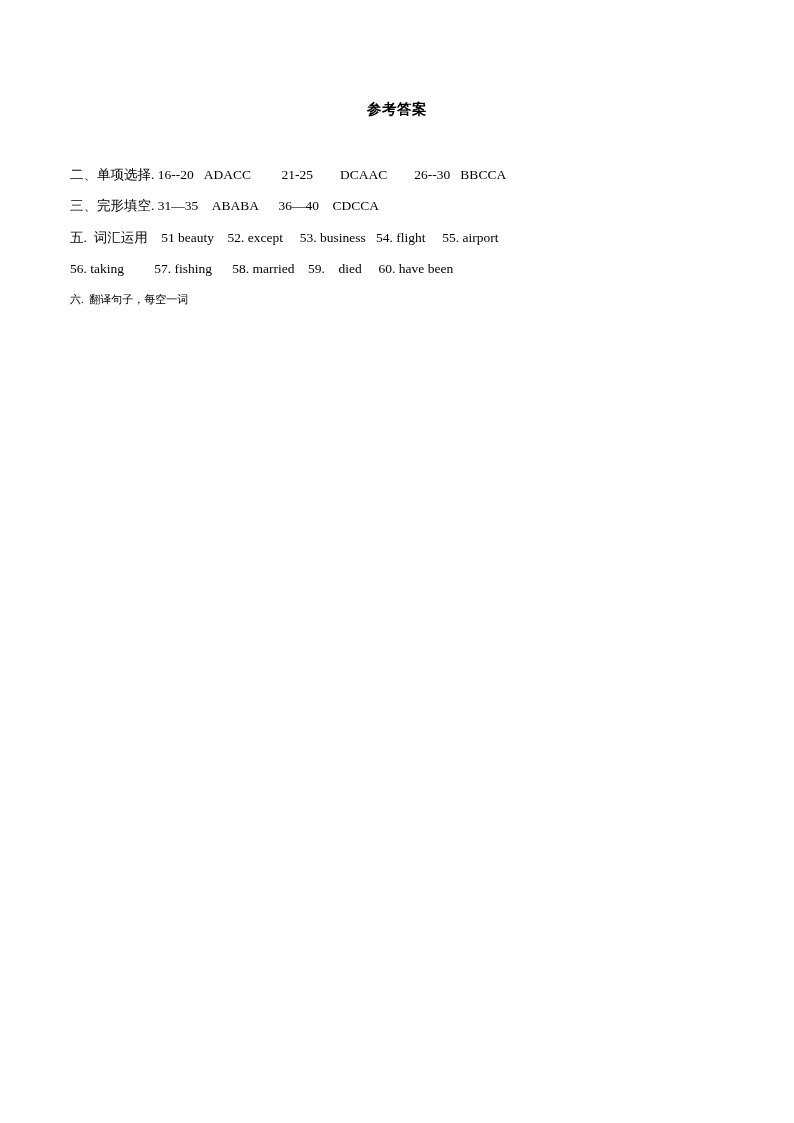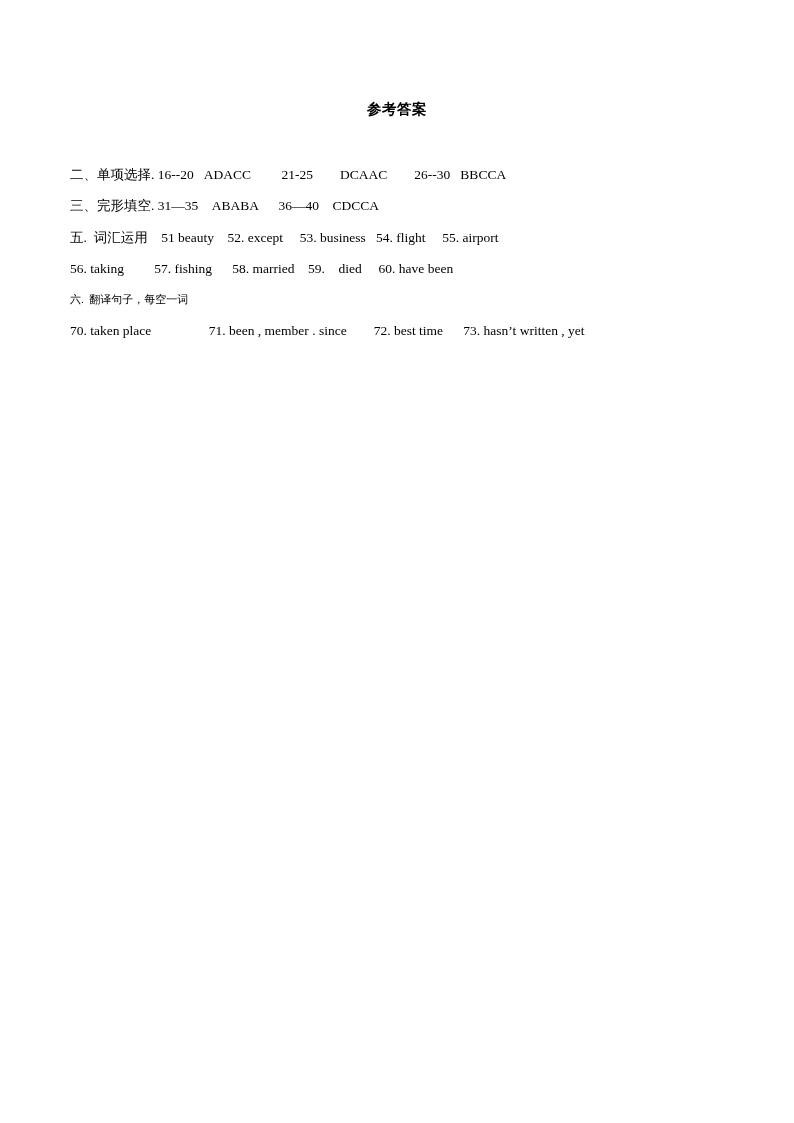--- a/index.html
+++ b/index.html
@@ -64,16 +64,15 @@
 <div class="page">
 
   <div class="doc-title">参考答案</div>
 
   <div class="body-block">
     <div class="ans-line cjk-lead">二、单项选择. 16--20   ADACC         21-25        DCAAC        26--30   BBCCA</div>
     <div class="ans-line cjk-lead">三、完形填空. 31—35    ABABA      36—40    CDCCA</div>
     <div class="ans-line cjk-lead">五.  词汇运用    51 beauty    52. except     53. business   54. flight     55. airport</div>
     <div class="ans-line">56. taking         57. fishing      58. married    59.    died     60. have been</div>
     <div class="ans-line cjk-lead section-only">六.  翻译句子，每空一词</div>
-    <div class="ans-line">70. taken place                 71. been , member . since        72. best time      73. hasn’t written , yet</div>
   </div>
 
 </div>
 
 </body></html>

